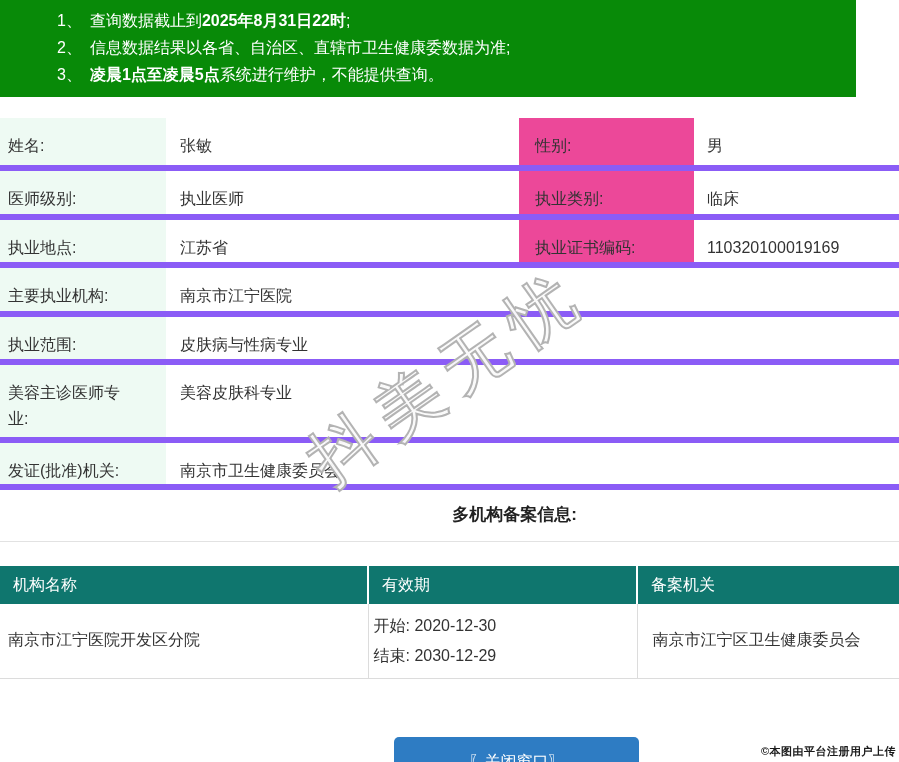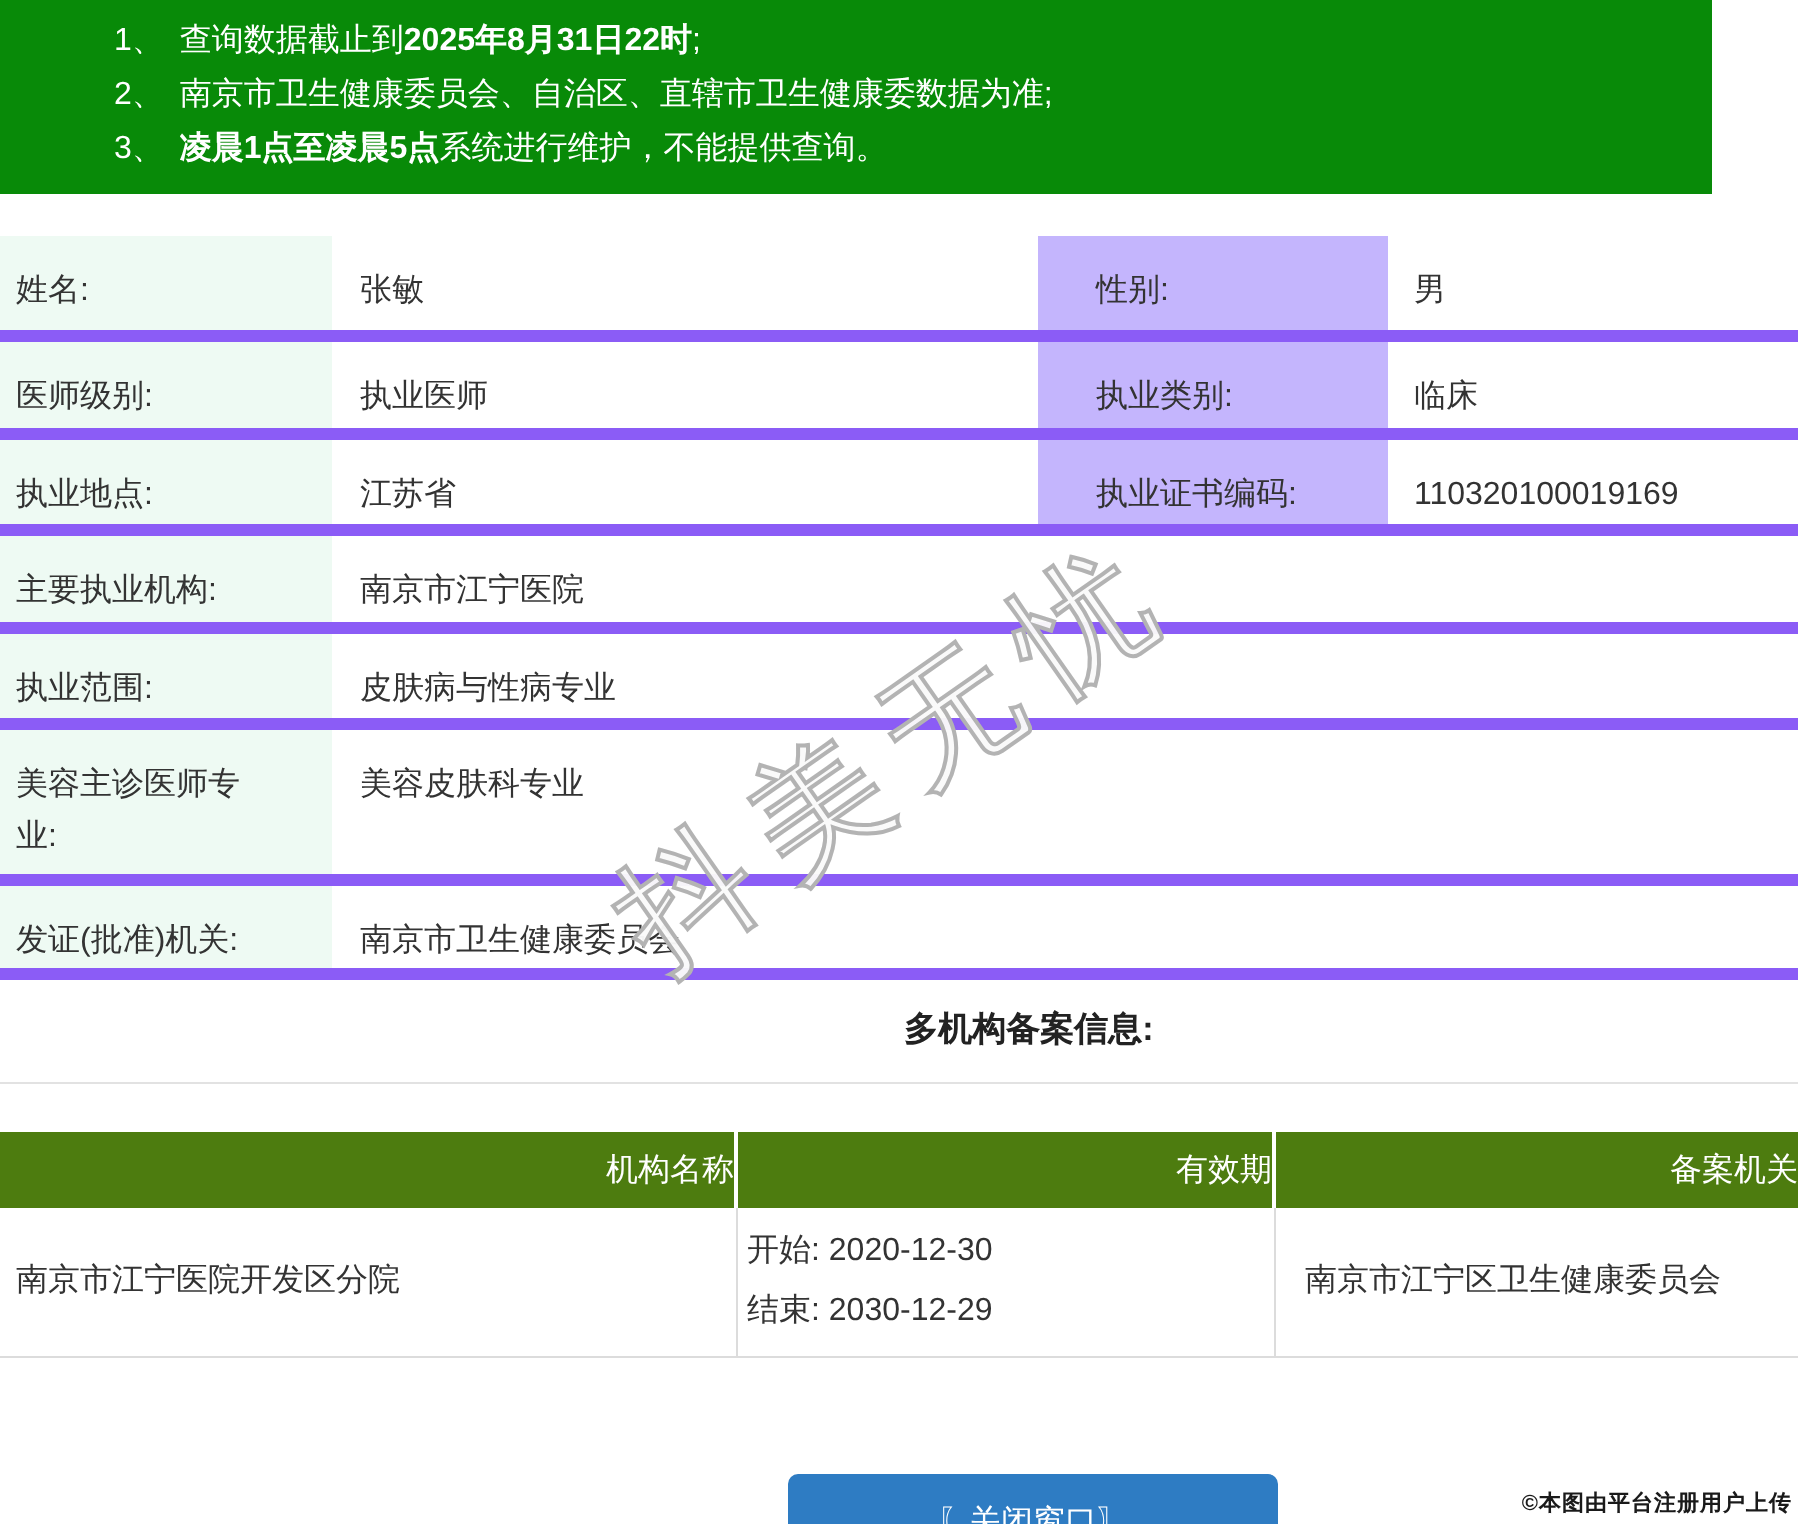--- a/index.html
+++ b/index.html
@@ -33,21 +33,21 @@
     font-size:16px;
   }
   table.info td {
     border-bottom:6px solid #8b5cf6;
     vertical-align:top;
     padding-top:15px;
     line-height:26px;
     color:#333;
   }
   td.l1 { background:#eefaf3; padding-left:8px;  padding-right:36px; }
-  td.l2 { background:#c4b5fd; padding-left:29px; }
+  td.l2 { background:#ec4899; padding-left:16px; }
   td.v1 { padding-left:14px; }
   td.v2 { padding-left:13px; }
   tr.h50 td { height:50px; } tr.h49 td { height:49px; }
   tr.h48 td { height:48px; } tr.h78 td { height:78px; }
   tr.h46 td { height:46px; }
 
   
   .section-title {
     width:899px;
     margin-top:13px;
@@ -67,24 +67,24 @@
 
   
   table.record {
     width:899px;
     margin-top:24px;
     border-collapse:collapse;
     table-layout:fixed;
     font-size:16px;
   }
   table.record th {
-    background:#4d7c0f;
+    background:#0f766e;
     color:#ffffff;
     font-weight:normal;
-    text-align:right;
+    text-align:left;
     height:38px;
     padding-left:13px;
     vertical-align:middle;
   }
   table.record th.gap { border-right:2px solid #ffffff; }
   table.record td {
     height:74px;
     border-bottom:1px solid #dcdcdc;
     vertical-align:middle;
     background:#ffffff;
@@ -133,21 +133,21 @@
     text-shadow:0 0 1px rgba(140,140,140,0.6);
     pointer-events:none;
     z-index:5;
   }
 </style>
 </head>
 <body>
 
 <div class="banner">
   <div class="line"><span class="num">1、</span><span>查询数据截止到</span><b>2025年8月31日22时</b><span>;</span></div>
-  <div class="line"><span class="num">2、</span><span>南京市卫生健康委员会、自治区、直辖市卫生健康委数据为准;</span><b></b><span></span></div>
+  <div class="line"><span class="num">2、</span><span>信息数据结果以各省、自治区、直辖市卫生健康委数据为准;</span><b></b><span></span></div>
   <div class="line"><span class="num">3、</span><span></span><b>凌晨1点至凌晨5点</b><span>系统进行维护，不能提供查询。</span></div>
 </div>
 
 <table class="info">
   <colgroup>
       <col style="width:166px">
       <col style="width:353px">
       <col style="width:175px">
       <col style="width:205px">
     </colgroup>

